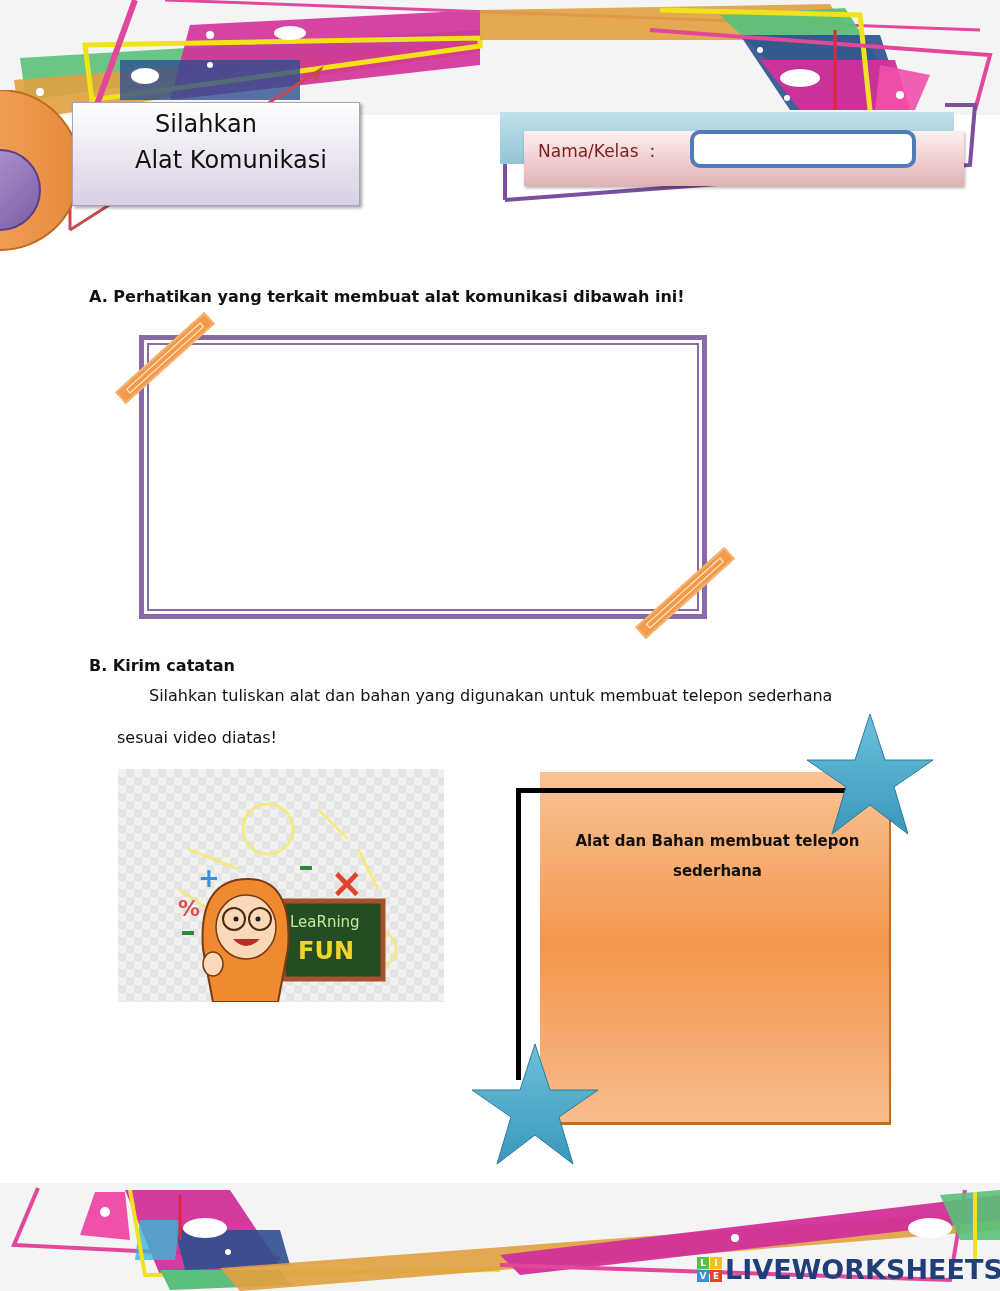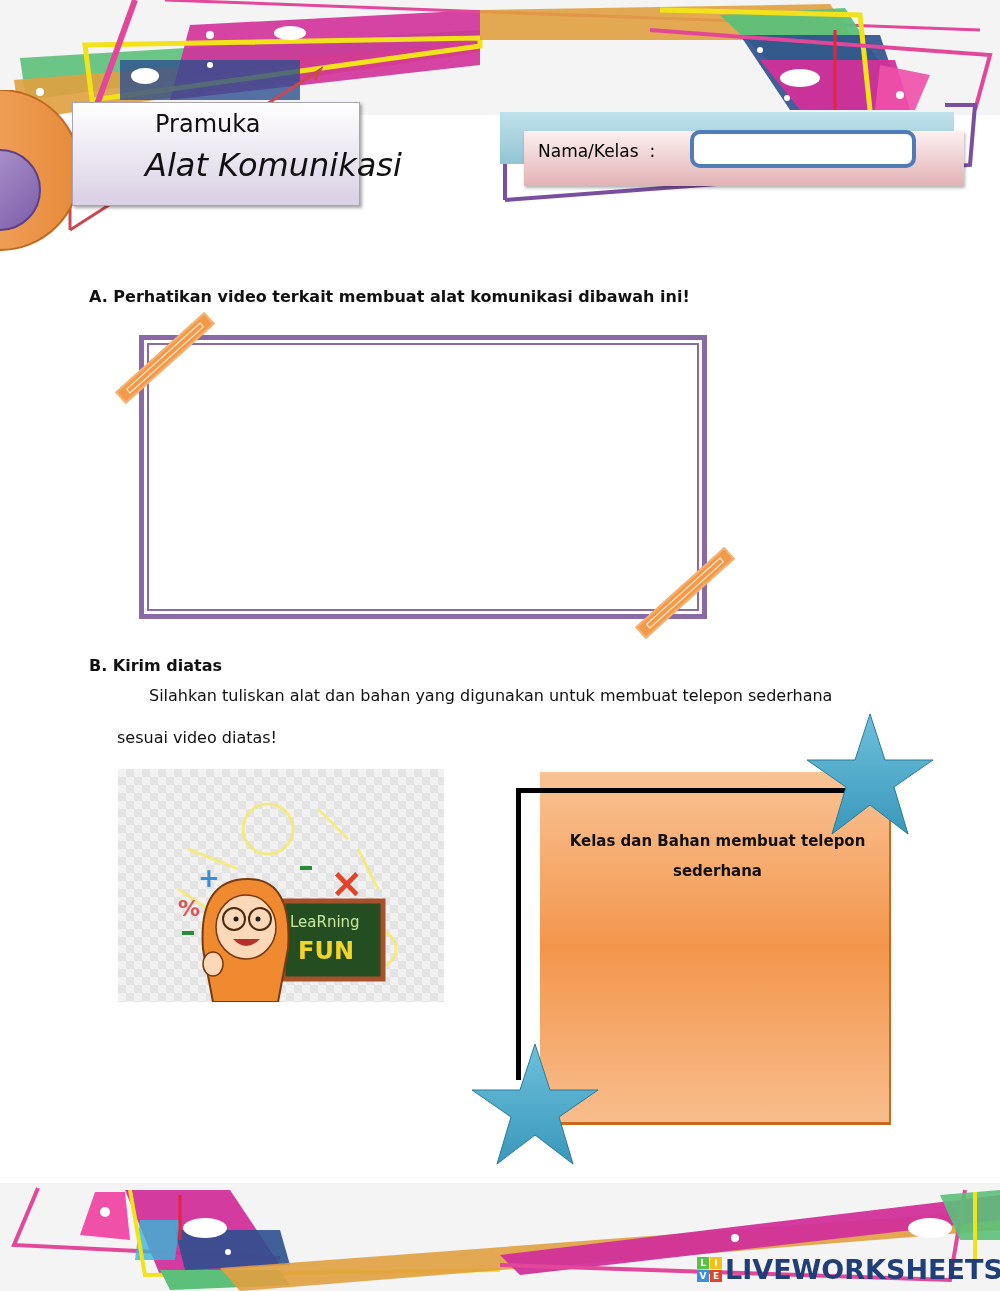--- a/index.html
+++ b/index.html
@@ -3,24 +3,24 @@
 <meta charset="utf-8">
 <style>
   html,body{margin:0;padding:0;}
   body{width:1000px;height:1291px;position:relative;overflow:hidden;background:#ffffff;font-family:"DejaVu Sans",sans-serif;}
   .abs{position:absolute;}
   .top-band{left:0;top:0;width:1000px;height:115px;background:#f4f4f4;}
   .bottom-band{left:0;top:1183px;width:1000px;height:108px;background:#f4f4f4;}
   svg{display:block;}
   .title-panel{left:72px;top:102px;width:286px;height:102px;background:linear-gradient(#ffffff,#d9d0e4);border:1px solid #a9a3b6;box-shadow:2px 2px 3px rgba(0,0,0,.35);}
   .title-1{left:155px;top:110px;font-size:24px;color:#111;font-family:"DejaVu Sans",sans-serif;}
-  .title-2{left:145px;top:146px;font-size:32px;color:#111;font-family:"DejaVu Sans",sans-serif;font-style:italic;}
+  .title-2{left:135px;top:146px;font-size:24px;color:#111;font-family:"DejaVu Sans",sans-serif;}
   .name-back{left:500px;top:112px;width:454px;height:52px;background:linear-gradient(#bfe1ea,#92c5d5);}
   .name-front{left:524px;top:131px;width:440px;height:55px;background:linear-gradient(#fdf0f0,#e2b2b4);box-shadow:1px 2px 3px rgba(0,0,0,.3);}
-  .name-label{left:538px;top:141px;font-size:17px;color:#000000;}
+  .name-label{left:538px;top:141px;font-size:17px;color:#7f1d1d;}
   .name-input{left:690px;top:130px;width:226px;height:38px;border:4px solid #4f7cb8;border-radius:10px;background:#ffffff;box-sizing:border-box;outline:none;font-size:16px;padding:0 10px;font-family:"DejaVu Sans",sans-serif;}
   .heading{font-family:"DejaVu Sans",sans-serif;font-weight:bold;font-size:16px;color:#111;}
   .body-text{font-family:"DejaVu Sans",sans-serif;font-size:16px;color:#111;}
   .video-frame{left:139px;top:335px;width:568px;height:284px;box-sizing:border-box;border:5px solid #8a6aa6;background:#fff;}
   .video-frame-inner{position:absolute;left:3px;top:3px;right:3px;bottom:3px;border:2px solid #8a6aa6;}
   .tape{width:120px;height:16px;background:#f39a4a;border:2px solid #f6b272;box-sizing:border-box;}
   .tape::after{content:"";position:absolute;left:8px;top:3px;right:8px;bottom:3px;border:1px solid #fff3e3;}
   .note-box{left:540px;top:772px;width:349px;height:350px;background:linear-gradient(#f9c395 0%,#f3964c 50%,#f8bd8d 100%);border-right:2px solid #c86a1c;border-bottom:3px solid #c86a1c;}
   .note-text{left:560px;top:826px;width:315px;text-align:center;font-weight:bold;font-size:15px;line-height:30px;color:#111;}
   .bracket-top{left:516px;top:788px;width:335px;height:5px;background:#000;}
@@ -75,37 +75,37 @@
     <linearGradient id="pg" x1="0" y1="0" x2="1" y2="1">
         <stop offset="0" stop-color="#b7a0d4"></stop>
         <stop offset="1" stop-color="#7b5ba8"></stop>
       </linearGradient>
   </defs>
   <circle cx="0" cy="80" r="80" fill="url(#og)" stroke="#c06a20" stroke-width="2"></circle>
   <circle cx="0" cy="100" r="40" fill="url(#pg)" stroke="#5e3f88" stroke-width="2"></circle>
 </svg>
 
 <div class="abs title-panel"></div>
-<div class="abs title-1">Pramuka</div>
+<div class="abs title-1">Silahkan</div>
 <div class="abs title-2">Alat Komunikasi</div>
 
 <div class="abs name-back"></div>
 <div class="abs name-front"></div>
 <div class="abs name-label" style="white-space:pre">Nama/Kelas  :</div>
 <input class="abs name-input" type="text" placeholder="" style="">
 
-<div class="abs heading" style="left:89px;top:287px;">A. Perhatikan video terkait membuat alat komunikasi dibawah ini!</div>
+<div class="abs heading" style="left:89px;top:287px;">A. Perhatikan yang terkait membuat alat komunikasi dibawah ini!</div>
 
 <div class="abs video-frame">
   <div class="video-frame-inner"></div>
 </div>
 <div class="abs tape" style="left:105px;top:350px;transform:rotate(-42deg);"></div>
 <div class="abs tape" style="left:625px;top:585px;transform:rotate(-42deg);"></div>
 
-<div class="abs heading" style="left:89px;top:656px;">B. Kirim diatas</div>
+<div class="abs heading" style="left:89px;top:656px;">B. Kirim catatan</div>
 <div class="abs body-text" style="left:117px;top:686px;margin-left:32px;">Silahkan tuliskan alat dan bahan yang digunakan untuk membuat telepon sederhana</div>
 <div class="abs body-text" style="left:117px;top:717px;margin-top:11px;">sesuai video diatas!</div>
 
 <div class="abs illus">
   <svg width="326" height="233">
     <g stroke="#f5ea6a" stroke-width="3" fill="none" opacity=".8">
       <circle cx="150" cy="60" r="25"></circle>
         <path d="M70 80 L120 100 M90 140 L60 120 M240 80 L260 120 M200 40 L230 70"></path>
       <circle cx="260" cy="180" r="18"></circle>
     </g>
@@ -124,21 +124,21 @@
     <circle cx="118" cy="150" r="2.5" fill="#222"></circle>
       <circle cx="140" cy="150" r="2.5" fill="#222"></circle>
     <path d="M115 170 Q128 184 142 170 Z" fill="#b8302a"></path>
     <ellipse cx="95" cy="195" rx="10" ry="12" fill="#fbd8b8" stroke="#7a3a10" stroke-width="1.5"></ellipse>
   </svg>
 </div>
 
 <div class="abs note-box"></div>
 <div class="abs bracket-top"></div>
 <div class="abs bracket-left"></div>
-<div class="abs note-text">Kelas dan Bahan membuat telepon sederhana</div>
+<div class="abs note-text">Alat dan Bahan membuat telepon sederhana</div>
 
 <svg class="abs" style="left:805px;top:712px" width="130" height="126">
   <defs>
       <linearGradient id="sg1" x1="0" y1="0" x2="0" y2="1">
         <stop offset="0" stop-color="#6dc0db"></stop>
         <stop offset="1" stop-color="#3a98bb"></stop>
       </linearGradient>
     </defs>
   <polygon points="65,2 80,48 128,48 89,75 103,122 65,93 27,122 41,75 2,48 50,48" fill="url(#sg1)" stroke="#2a7a9a" stroke-width="1"></polygon>
 </svg>

